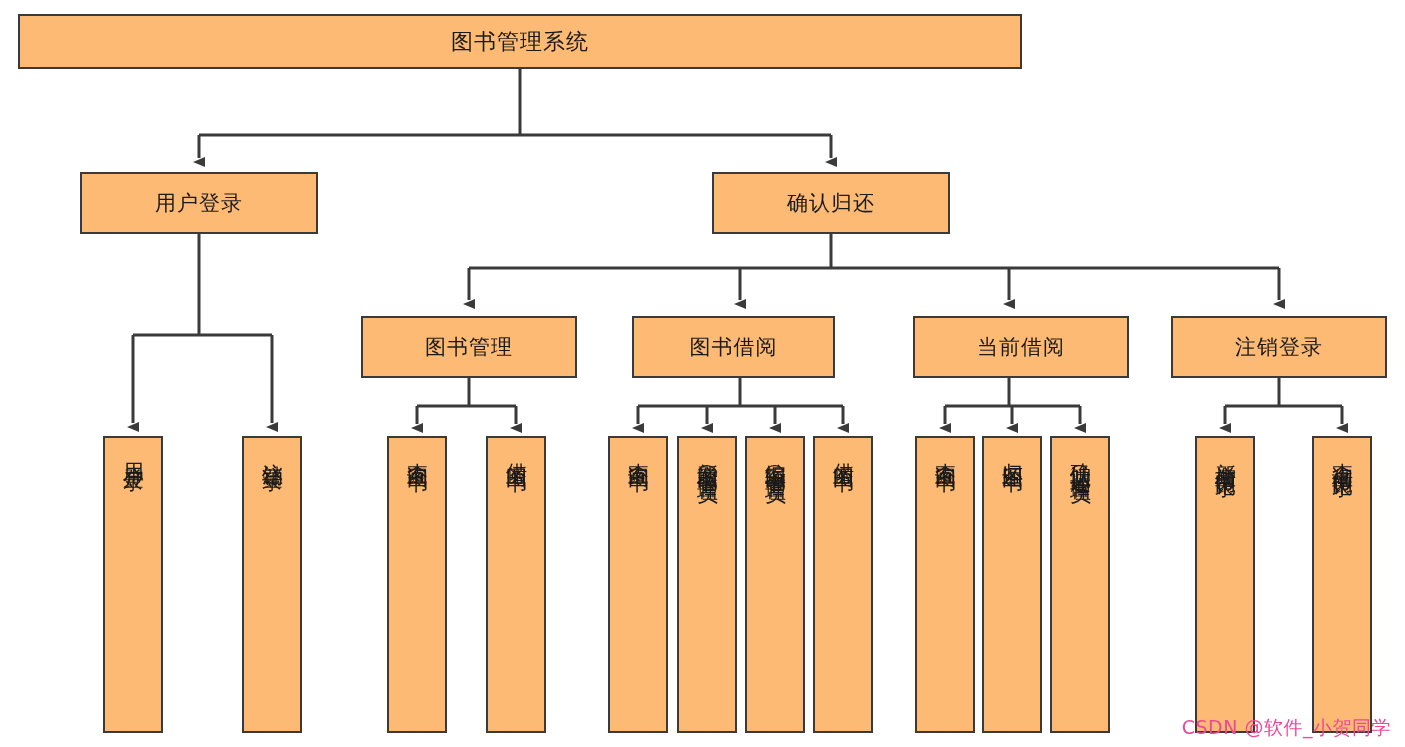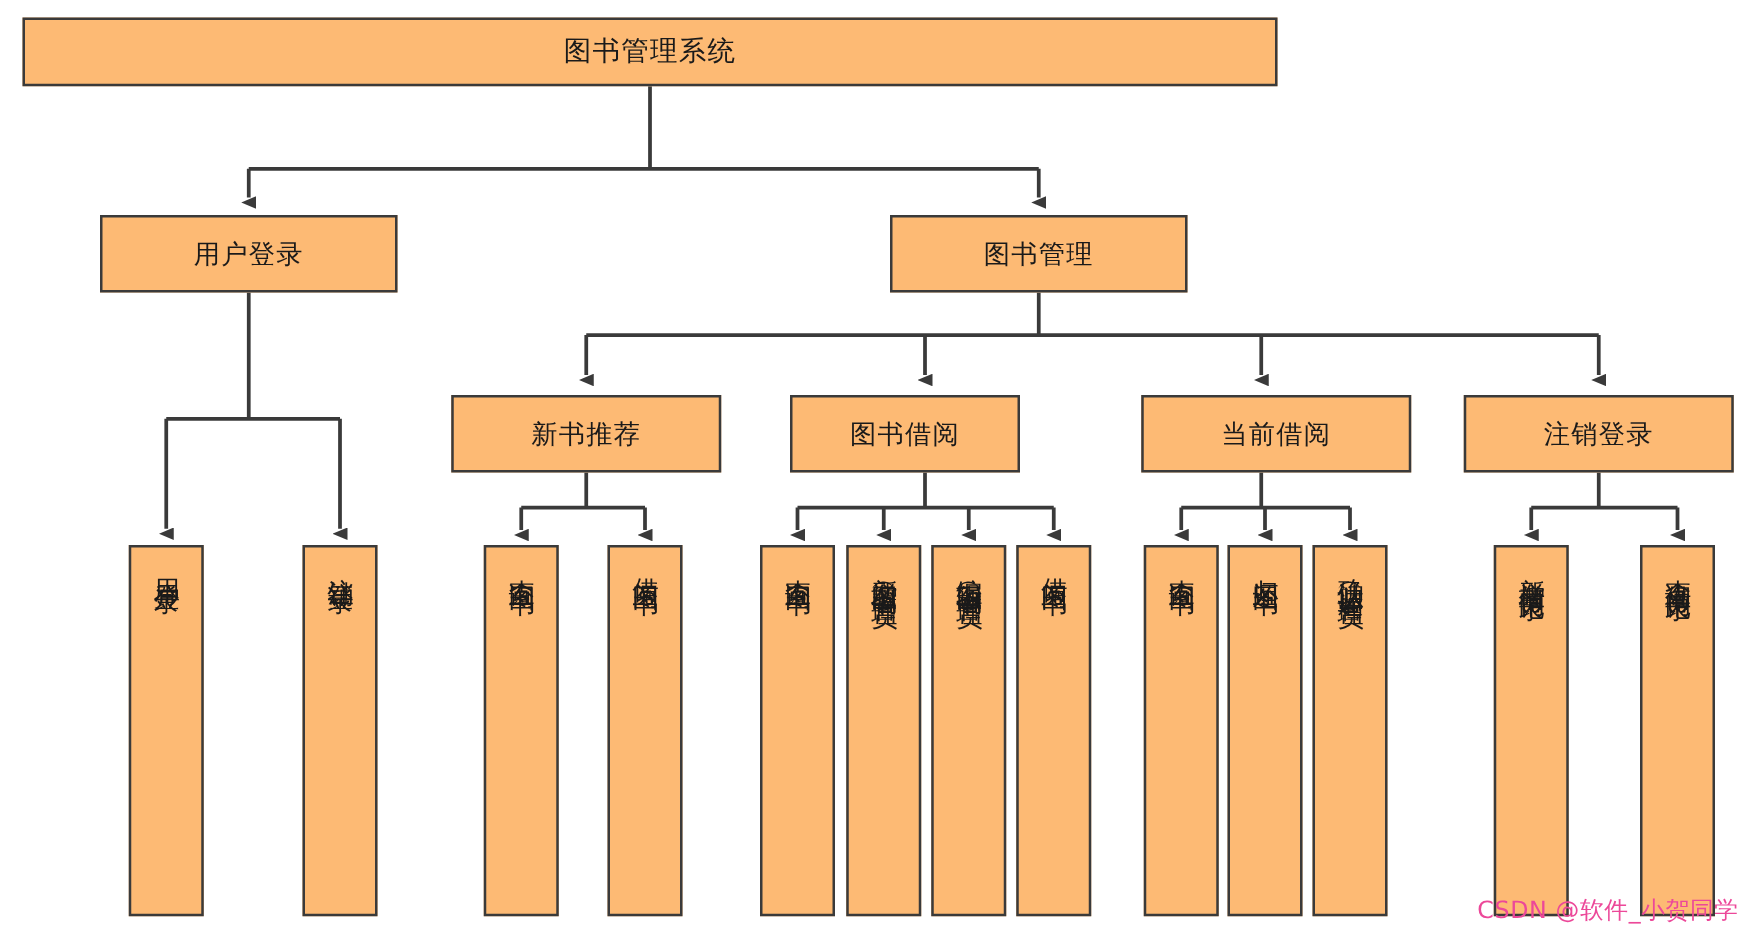--- a/index.html
+++ b/index.html
@@ -121,27 +121,27 @@
   </svg>
 
   <div class="node root" style="left:18px; top:14px; width:1004px; height:55px;">
     <span>图书管理系统</span>
   </div>
 
   <div class="node" style="left:80px; top:172px; width:238px; height:62px;">
     <span>用户登录</span>
   </div>
   <div class="node" style="left:712px; top:172px; width:238px; height:62px;">
-    <span>图书管理</span>
+    <span>确认归还</span>
   </div>
 
   <div class="node" style="left:361px; top:316px; width:216px; height:62px;">
-    <span>新书推荐</span>
+    <span>图书管理</span>
   </div>
-  <div class="node" style="left:632px; top:316px; width:184px; height:62px;">
+  <div class="node" style="left:632px; top:316px; width:203px; height:62px;">
     <span>图书借阅</span>
   </div>
   <div class="node" style="left:901px; top:316px; width:216px; height:62px;margin-left:12px;">
     <span>当前借阅</span>
   </div>
   <div class="node" style="left:1171px; top:316px; width:216px; height:62px;">
     <span>注销登录</span>
   </div>
 
   <div class="node leaf" style="left:103px; top:436px; width:60px; height:297px;">

